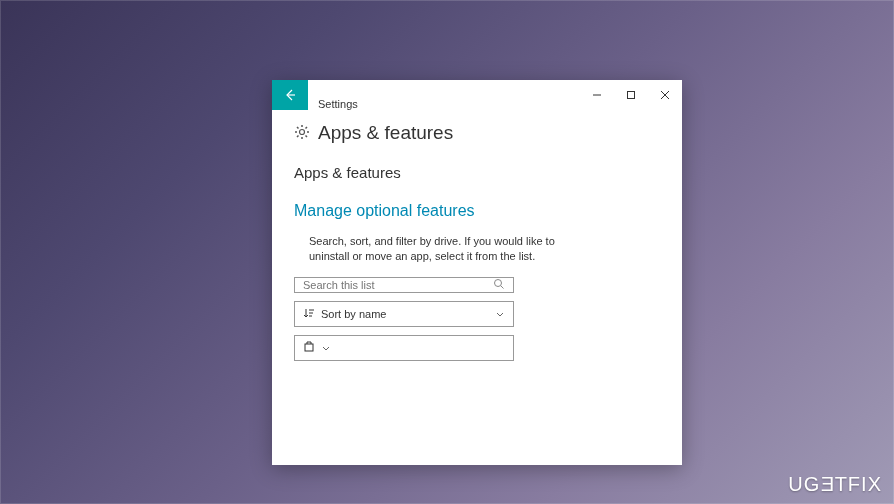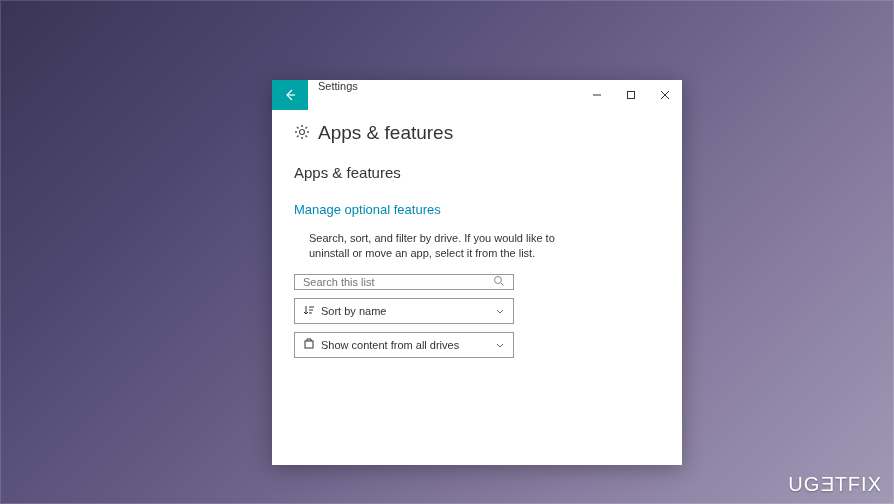--- a/index.html
+++ b/index.html
@@ -23,21 +23,21 @@
       top: 80px;
       width: 410px;
       height: 385px;
       background: #ffffff;
       box-shadow: 0 4px 20px rgba(0,0,0,0.3);
     }
     
     .titlebar {
       display: flex;
       height: 30px;
-      align-items: flex-start;
+      align-items: flex-end;
     }
     
     .back-button {
       width: 36px;
       height: 30px;
       background: #00a4a6;
       display: flex;
       align-items: center;
       justify-content: center;
       color: white;
@@ -89,21 +89,21 @@
     
     .section-title {
       font-size: 15px;
       font-weight: 400;
       color: #333;
       margin-bottom: 10px;
     }
     
     .link {
       color: #0089b3;
-      font-size: 13px;
+      font-size: 16px;
       cursor: pointer;
       display: block;
       margin-bottom: 14px;
       margin-top: 21px;
     }
     
     .description {
       font-size: 11px;
       color: #333;
       line-height: 1.4;
@@ -261,21 +261,20 @@
       </span>
     </div>
 
     <div class="dropdown">
       <span class="dropdown-icon">
         <svg width="12" height="12" viewBox="0 0 12 12">
           <rect x="2" y="3" width="8" height="7" stroke="#333" stroke-width="1" fill="none"></rect>
           <path d="M4 3 L4 1 L8 1 L8 3" stroke="#333" stroke-width="1" fill="none"></path>
         </svg>
       </span>
-      <span class="dropdown-label">Show content from all drives</span>
       <span class="chevron">
         <svg width="10" height="10" viewBox="0 0 10 10">
           <path d="M2 4 L5 7 L8 4" stroke="#666" stroke-width="1" fill="none"></path>
         </svg>
       </span>
     </div>
   </div>
 </div>
 
 <div class="watermark">UG<span class="e-flip">E</span>TFIX</div>

